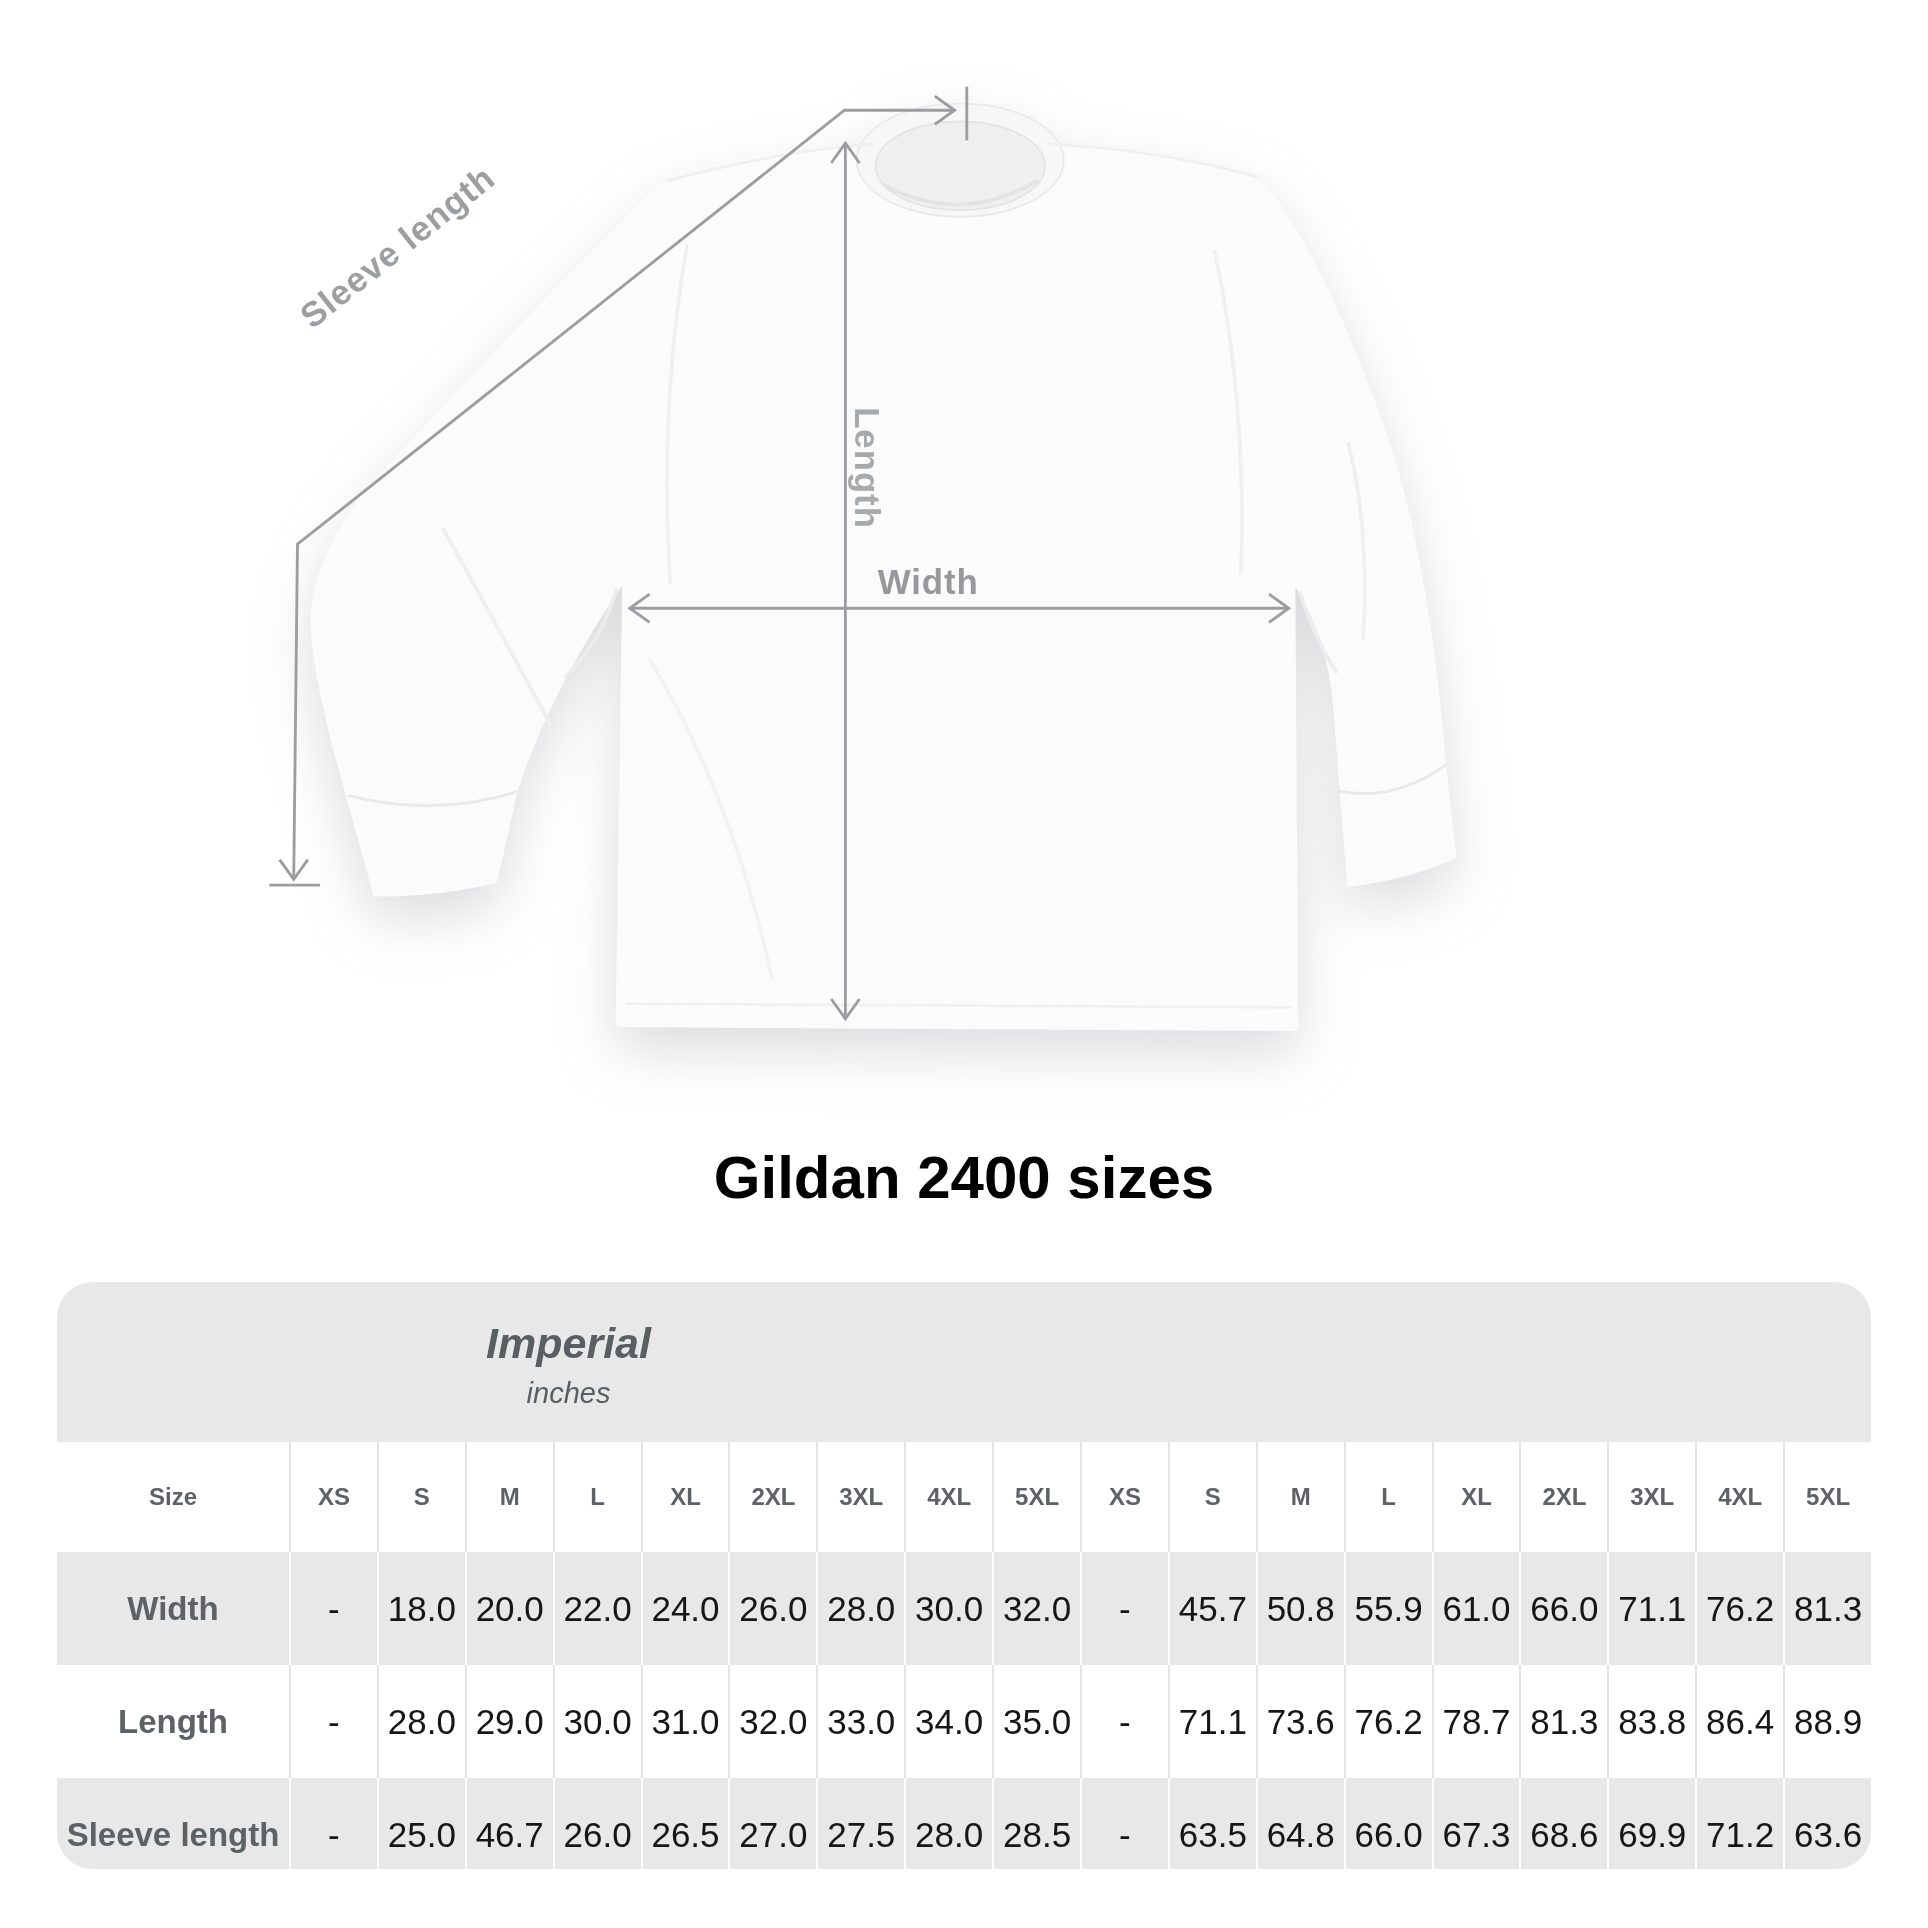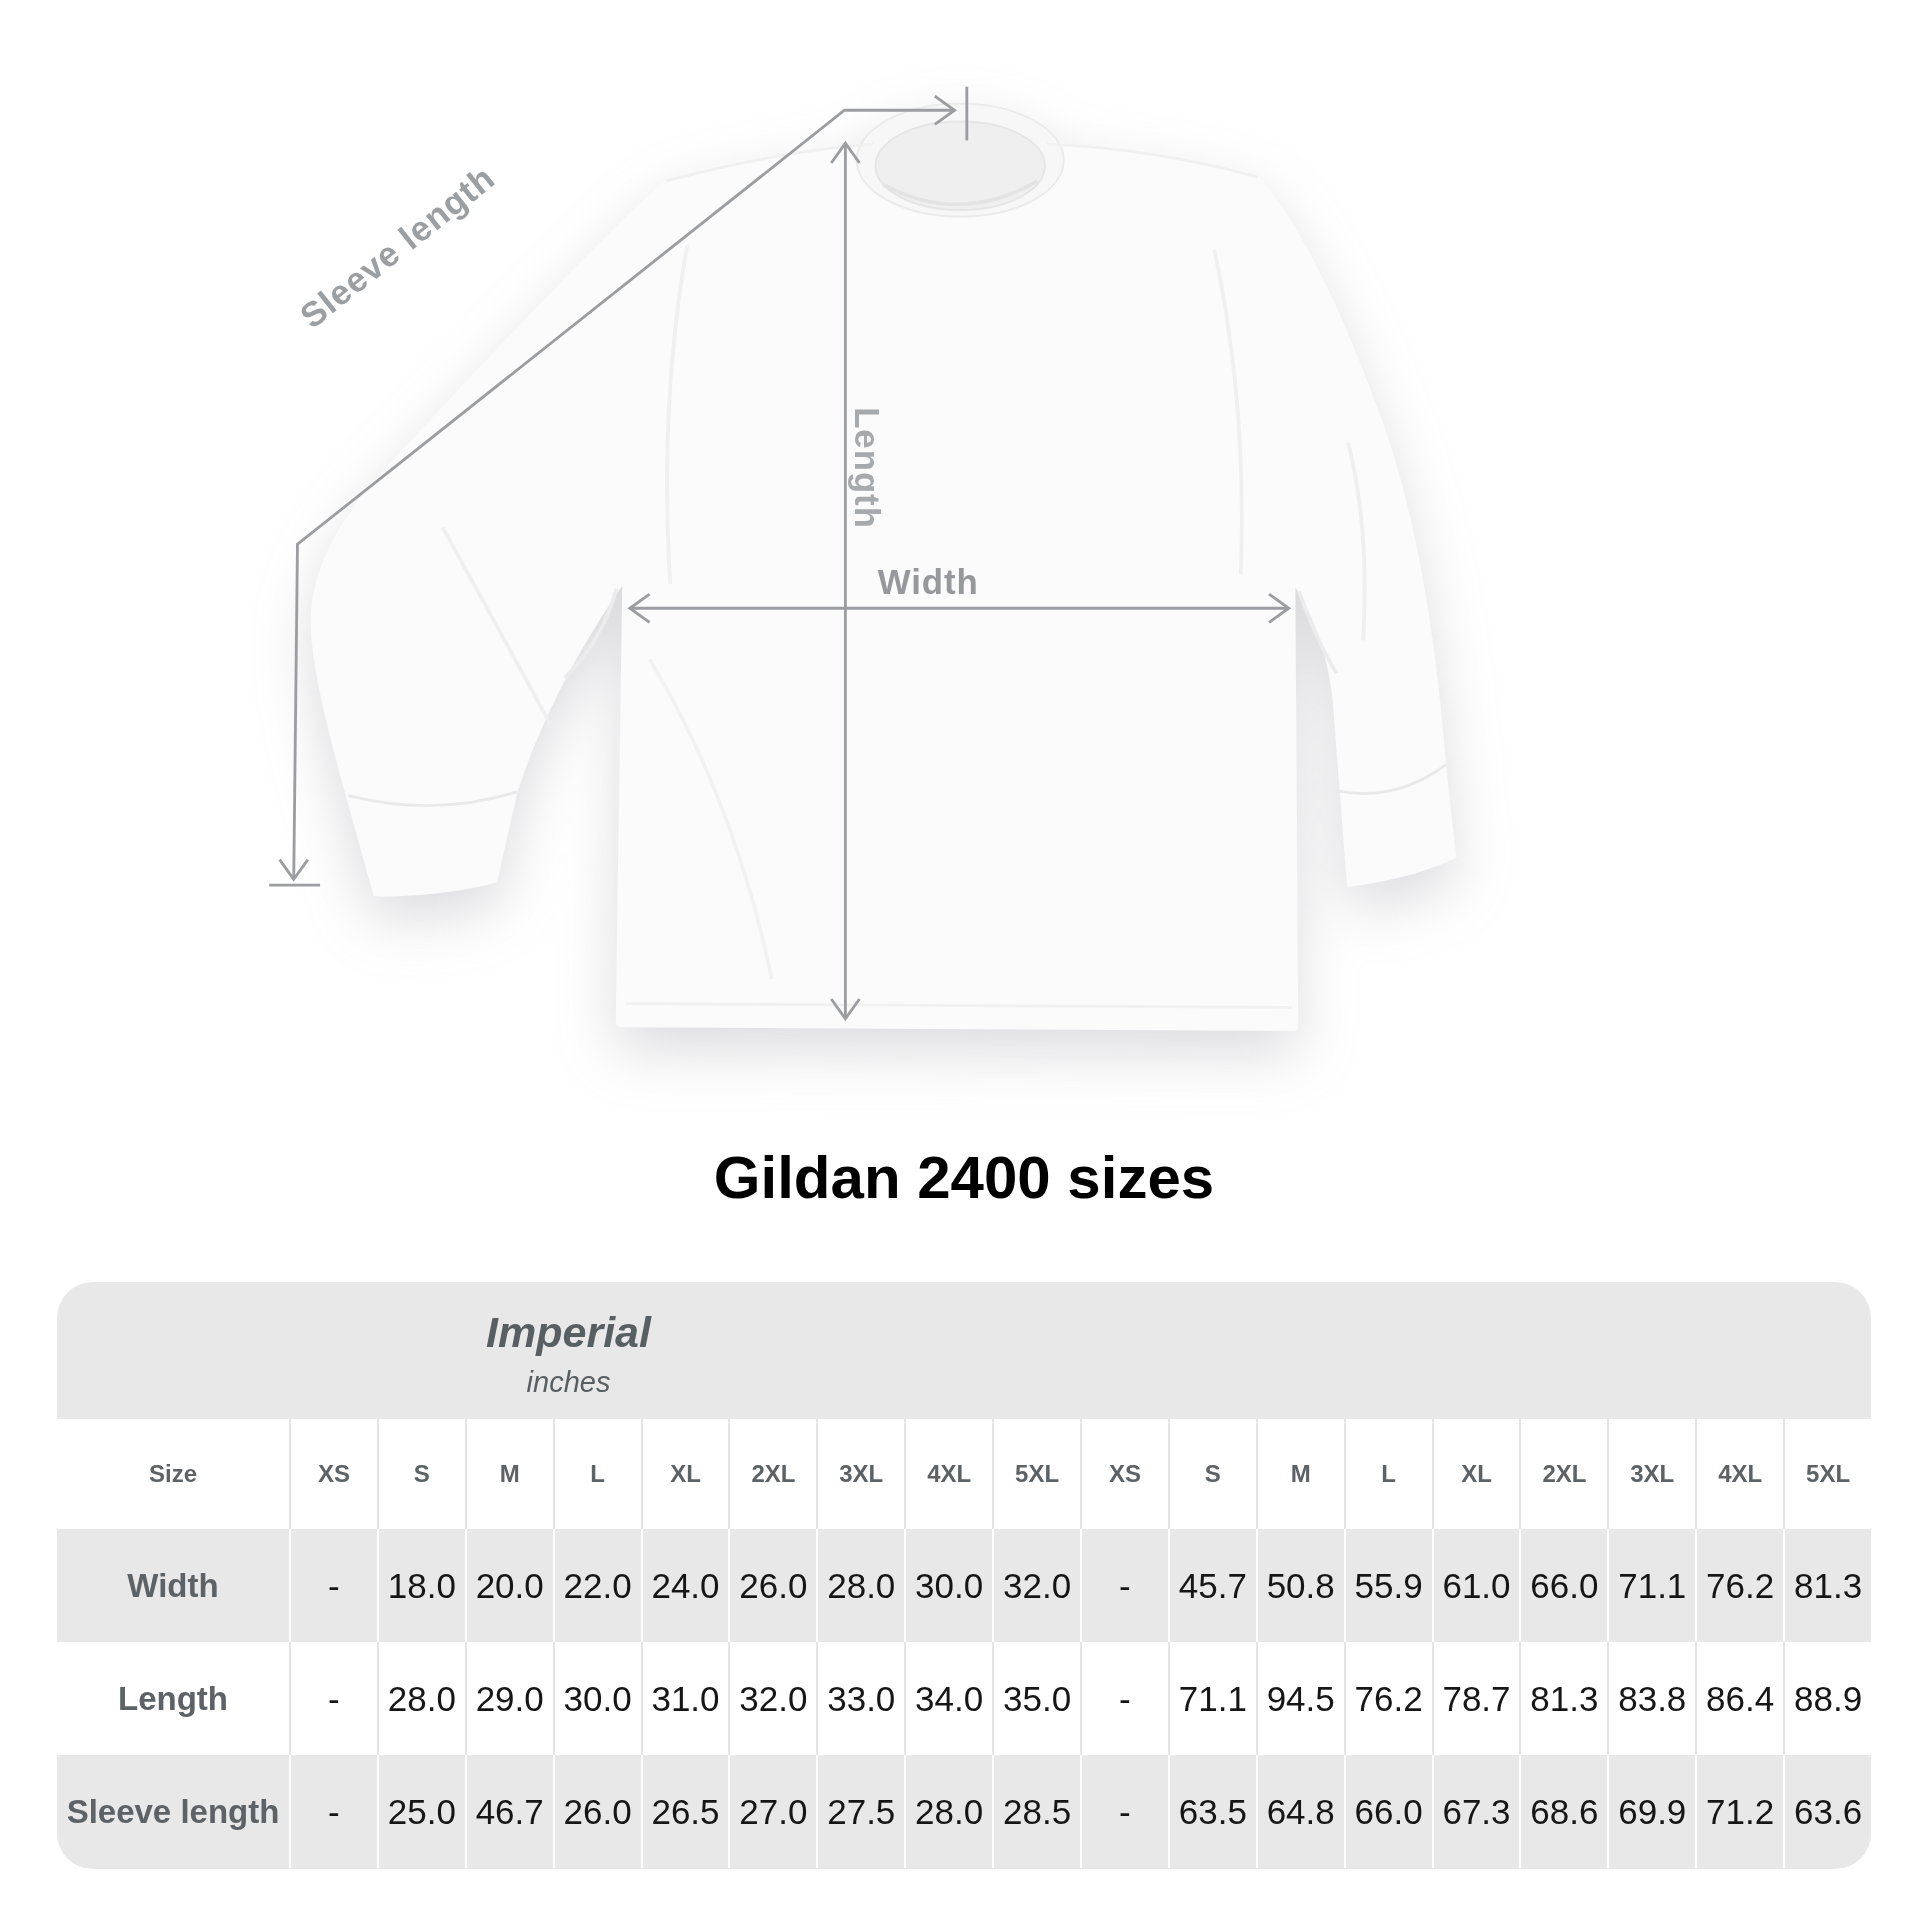--- a/index.html
+++ b/index.html
@@ -51,21 +51,21 @@
   
   .size-table {
     position: absolute;
     left: 57px; top: 1282px;
     width: 1814px; height: 587px;
     background: #e8e8e8;
     border-radius: 36px;
     overflow: hidden;
   }
   .trow { display: grid; grid-template-columns: 232px repeat(18, 1fr); }
-  .unit-row { grid-template-columns: 1023px 791px; height: 137px; }
+  .unit-row { grid-template-columns: 1023px 791px; height: 160px; }
   .head-row { height: 110px; background: #ffffff; --sep: #e4e4e4; }
   .data-row { height: 113px; }
   .data-row.gray { background: #e8e8e8; --sep: #ffffff; }
   .data-row.white { background: #ffffff; --sep: #e4e4e4; }
 
   .band {
     display: flex; flex-direction: column;
     align-items: center; justify-content: center;
     padding-top: 5.6px;
     color: #585f62;
@@ -218,21 +218,21 @@
       <div class="cell">28.0</div>
       <div class="cell">29.0</div>
       <div class="cell">30.0</div>
       <div class="cell">31.0</div>
       <div class="cell">32.0</div>
       <div class="cell">33.0</div>
       <div class="cell">34.0</div>
       <div class="cell">35.0</div>
       <div class="cell">-</div>
       <div class="cell">71.1</div>
-      <div class="cell">94.5</div>
+      <div class="cell">73.6</div>
       <div class="cell">76.2</div>
       <div class="cell">78.7</div>
       <div class="cell">81.3</div>
       <div class="cell">83.8</div>
       <div class="cell">86.4</div>
       <div class="cell">88.9</div>
     </div>
 
     <div class="trow data-row gray">
       <div class="cell rowlabel">Sleeve length</div>

